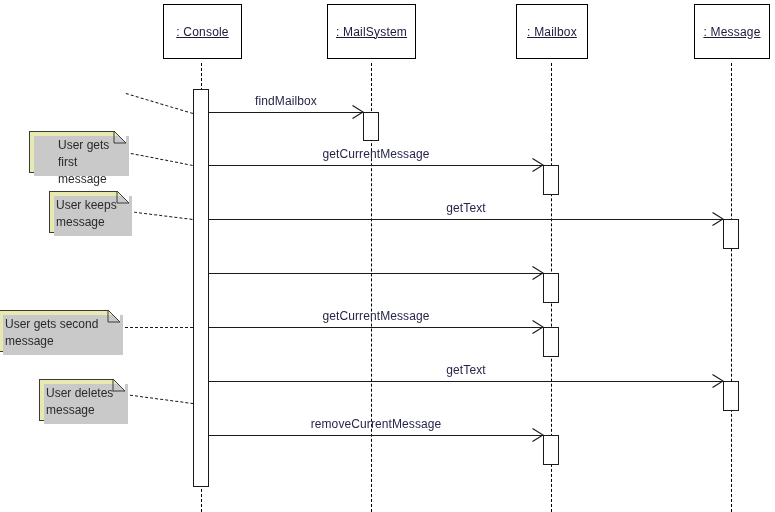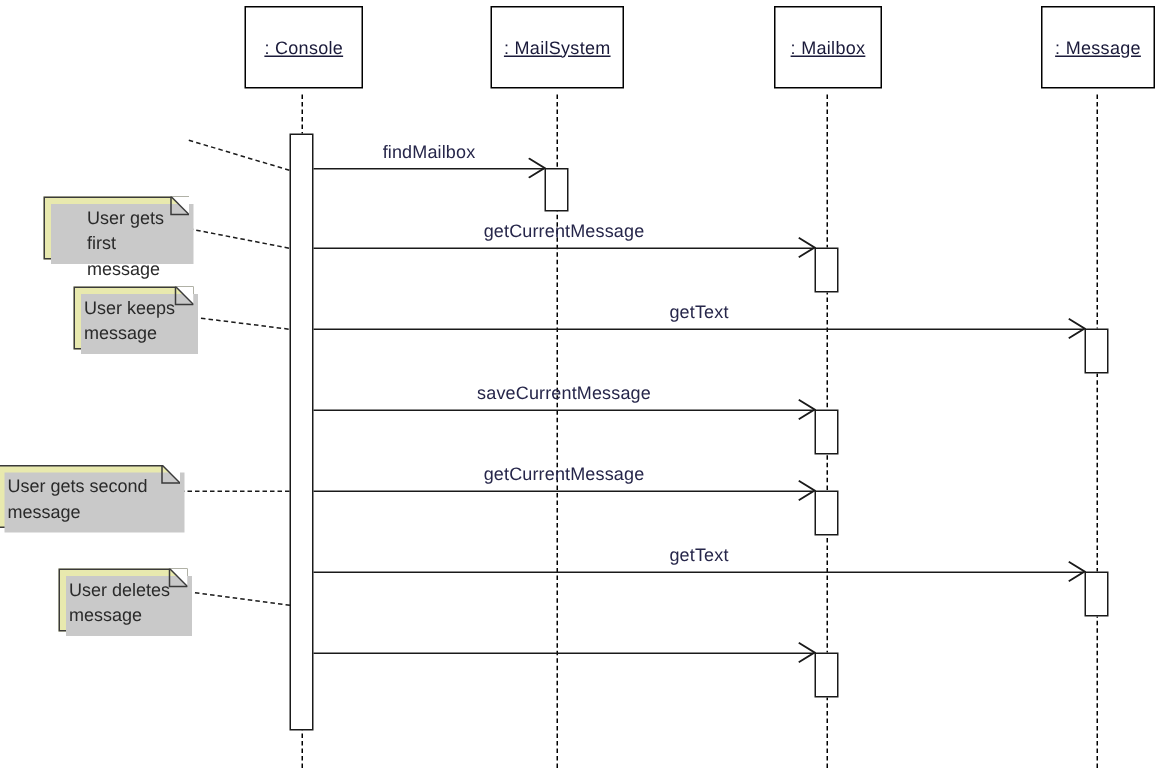--- a/index.html
+++ b/index.html
@@ -194,35 +194,35 @@
     <div class="message-label" style="left: 376px; top: 161px;">getCurrentMessage</div>
     <div class="message" style="left: 209px; top: 219px; width: 514px;"></div>
     <div class="arrowhead" style="left: 712px; top: 219px;"><svg width="12" height="14" viewBox="0 0 12 14">
         <path d="M0.5 0.5 L11 7 L0.5 13.5" fill="none" stroke="#1a1a1a" stroke-width="1.2"></path>
       </svg></div>
     <div class="message-label" style="left: 466px; top: 215px;">getText</div>
     <div class="message" style="left: 209px; top: 273px; width: 334px;"></div>
     <div class="arrowhead" style="left: 532px; top: 273px;"><svg width="12" height="14" viewBox="0 0 12 14">
         <path d="M0.5 0.5 L11 7 L0.5 13.5" fill="none" stroke="#1a1a1a" stroke-width="1.2"></path>
       </svg></div>
-    <div class="message-label" style="left: 376px; top: 269px;">saveCurrentMessage</div>
     <div class="message" style="left: 209px; top: 327px; width: 334px;"></div>
     <div class="arrowhead" style="left: 532px; top: 327px;"><svg width="12" height="14" viewBox="0 0 12 14">
         <path d="M0.5 0.5 L11 7 L0.5 13.5" fill="none" stroke="#1a1a1a" stroke-width="1.2"></path>
       </svg></div>
     <div class="message-label" style="left: 376px; top: 323px;">getCurrentMessage</div>
     <div class="message" style="left: 209px; top: 381px; width: 514px;"></div>
     <div class="arrowhead" style="left: 712px; top: 381px;"><svg width="12" height="14" viewBox="0 0 12 14">
         <path d="M0.5 0.5 L11 7 L0.5 13.5" fill="none" stroke="#1a1a1a" stroke-width="1.2"></path>
       </svg></div>
     <div class="message-label" style="left: 466px; top: 377px;">getText</div>
     <div class="message" style="left: 209px; top: 435px; width: 334px;"></div>
     <div class="arrowhead" style="left: 532px; top: 435px;"><svg width="12" height="14" viewBox="0 0 12 14">
         <path d="M0.5 0.5 L11 7 L0.5 13.5" fill="none" stroke="#1a1a1a" stroke-width="1.2"></path>
       </svg></div>
+    <div class="message-label" style="left: 376px; top: 431px;">removeCurrentMessage</div>
     <div class="note-link" style="left: 126px; top: 93px; width: 69.9214px; transform: rotate(16.6208deg);"></div>
     <div class="note-link" style="left: 126px; top: 152px; width: 68.2495px; transform: rotate(10.9807deg);"></div>
     <div class="note" style="left: 29px; top: 131px; width: 97px; height: 42px; padding-left: 28px;">
       <div class="shadow"></div>
       <div class="fold-line" style="right: -1px; top: -1px; transform: rotate(0deg);"><svg width="16" height="16" viewBox="0 0 16 16">
           <polygon points="4,0 16,0 16,12" fill="#ffffff"></polygon>
           <polyline points="4,0 4,12 16,12" fill="none" stroke="#3a3a3a" stroke-width="1"></polyline>
           <line x1="4" y1="0" x2="16" y2="12" stroke="#3a3a3a" stroke-width="1"></line>
         </svg></div>
       <div class="note-text">User gets first

